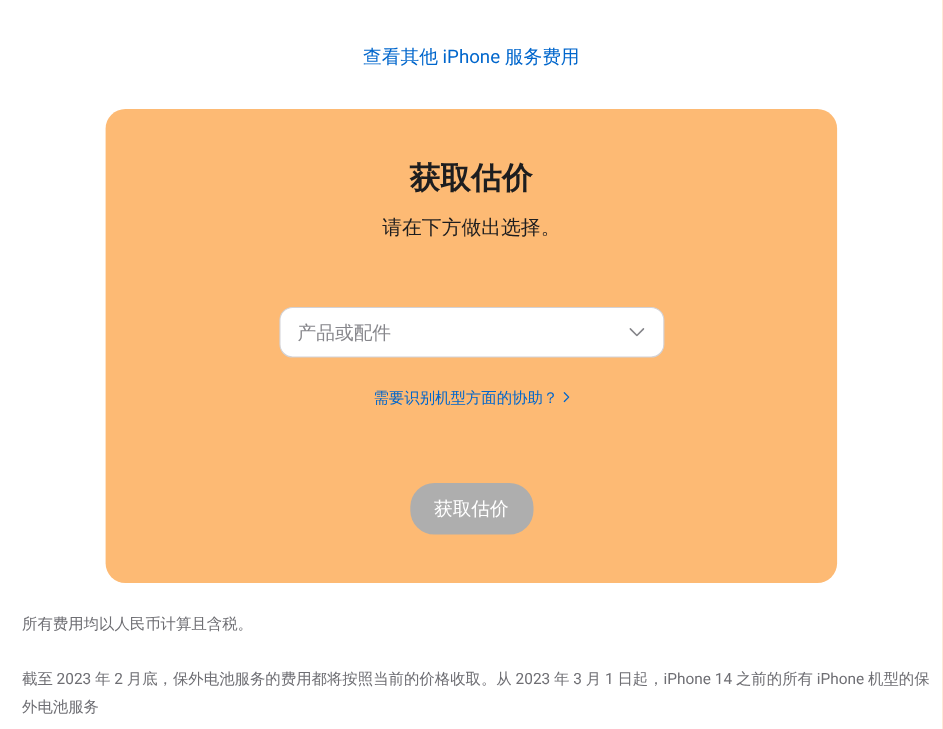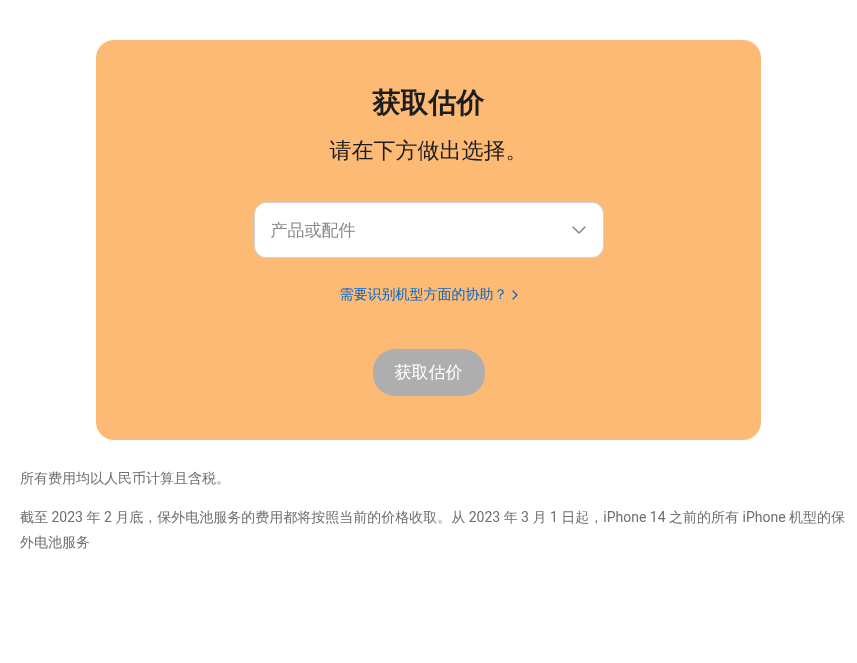--- a/index.html
+++ b/index.html
@@ -33,32 +33,32 @@
       padding: 44px 40px 44px;
       text-align: center;
     }
     .card-title {
       font-size: 28px;
       font-weight: 600;
       color: #1d1d1f;
       margin-bottom: 14px;
     }
     .card-subtitle {
-      font-size: 22px;
+      font-size: 18px;
       color: #1d1d1f;
-      margin-bottom: 36px;
+      margin-bottom: 60px;
     }
     .select-wrapper {
       position: relative;
       max-width: 350px;
       margin: 0 auto 26px;
     }
     .select-input {
       width: 100%;
-      height: 56px;
+      height: 46px;
       background: #ffffff;
       border: 1px solid #d2d2d7;
       border-radius: 12px;
       padding: 0 44px 0 16px;
       font-size: 17px;
       color: #86868b;
       cursor: pointer;
       text-align: left;
       display: flex;
       align-items: center;
@@ -75,21 +75,21 @@
       height: 8px;
       display: block;
     }
     .help-link {
       color: #0066cc;
       font-size: 14px;
       cursor: pointer;
       display: inline-flex;
       align-items: center;
       margin-top: -4px;
-      margin-bottom: 45px;
+      margin-bottom: 68px;
     }
     .help-link .arrow {
       margin-left: 4px;
     }
     .submit-btn {
       background: #aeaeae;
       color: #ffffff;
       border: none;
       border-radius: 22px;
       padding: 12px 22px;
@@ -97,30 +97,31 @@
       cursor: default;
     }
     .footer-text {
       max-width: 830px;
       margin: 26px 0 0 10px;
       font-size: 14px;
       color: #6e6e73;
       line-height: 1.8;
     }
     .footer-text p {
-      margin-bottom: 14px;
+      margin-bottom: 25px;
     }
     .footer-note {
       position: relative;
     }
   </style>
 </head>
 <body>
 
 <div class="container">
+  <div class="top-link">查看其他 iPhone 服务费用</div>
 
   <div class="card">
     <div class="card-title">获取估价</div>
     <div class="card-subtitle">请在下方做出选择。</div>
 
     <div class="select-wrapper">
       <div class="select-input">
         <span>产品或配件</span>
       </div>
       <span class="chevron">

